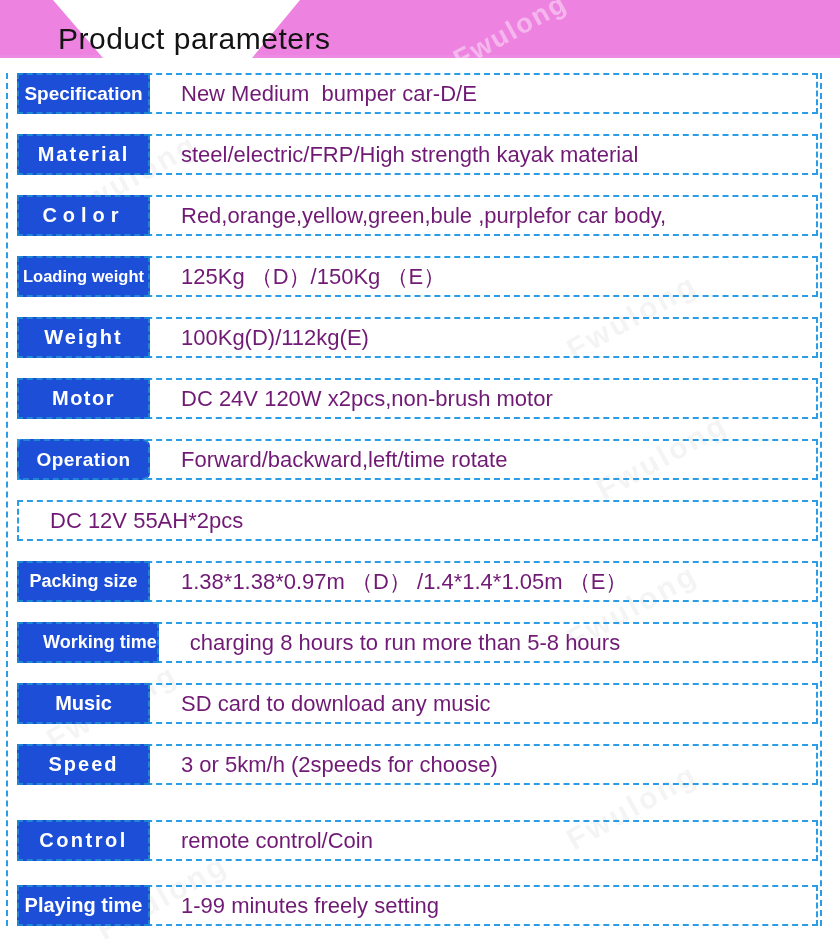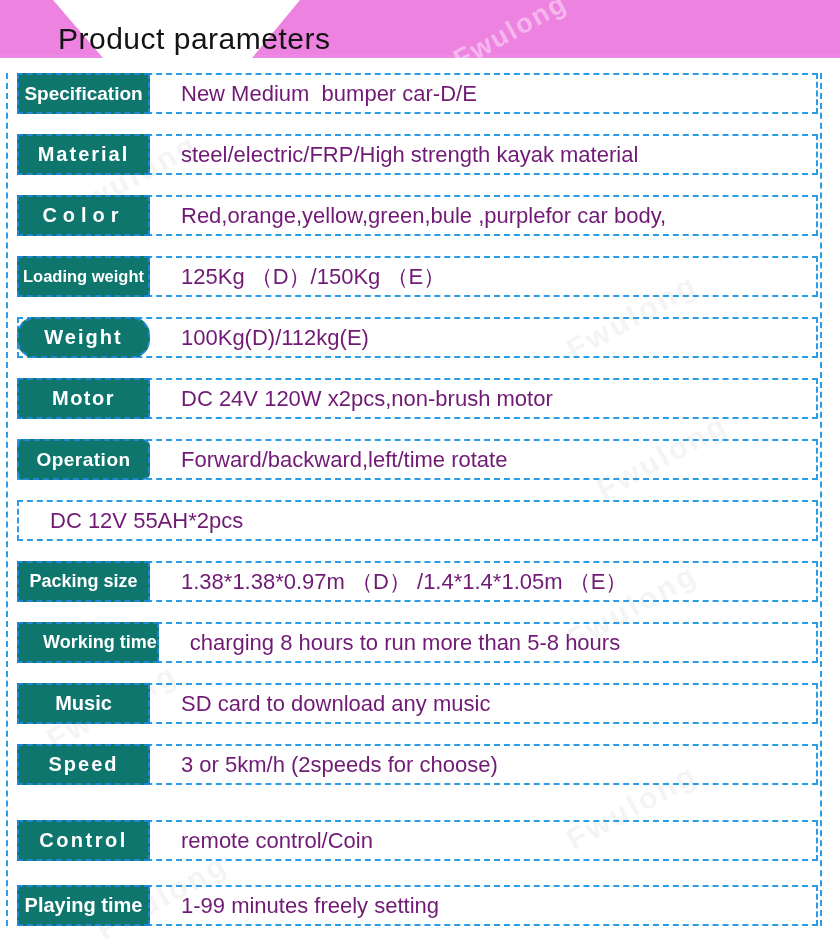--- a/index.html
+++ b/index.html
@@ -70,21 +70,21 @@
     display:flex;
     align-items:stretch;
     height:41px;
     border:2px dashed #2a9de6;
     margin-bottom:20px;
     background:transparent;
   }
   .badge {
     flex:0 0 133px;
     margin:-2px 0 -2px -2px;
-    background:#0f766e;
+    background:#1d4ed8;
     border:2px dashed #1f86d4;
     color:#ffffff;
     font-weight:bold;
     font-size:20px;
     display:flex; align-items:center; justify-content:center;
     text-align:center;
     white-space:nowrap;
   }
   .value {
     flex:1;
@@ -93,21 +93,21 @@
     font-size:22px;
     color:#701a75;
     white-space:pre-wrap;
   }
 
   
   .row:nth-child(1)  .badge { font-size:19px; }
   .row:nth-child(2)  .badge { letter-spacing:2px; }
   .row:nth-child(3)  .badge { letter-spacing:6px; }
   .row:nth-child(4)  .badge { font-size:16.5px; }
-  .row:nth-child(5)  .badge { letter-spacing:2px;border-radius:18px; }
+  .row:nth-child(5)  .badge { letter-spacing:2px; }
   .row:nth-child(6)  .badge { letter-spacing:1.5px; }
   .row:nth-child(7)  .badge { font-size:19px; letter-spacing:0.5px;border-radius:7px; }
   .row:nth-child(9)  .badge { font-size:18px; }
   .row:nth-child(10) .badge { font-size:18px;padding-left:24px; }
   .row:nth-child(12) .badge { letter-spacing:2px; }
   .row:nth-child(13) .badge { letter-spacing:2.5px; }
   .row:nth-child(14) .badge { font-size:20px; }
 
   .row:nth-child(12) { margin-bottom:35px; }
   .row:nth-child(13) { margin-bottom:24px; }

